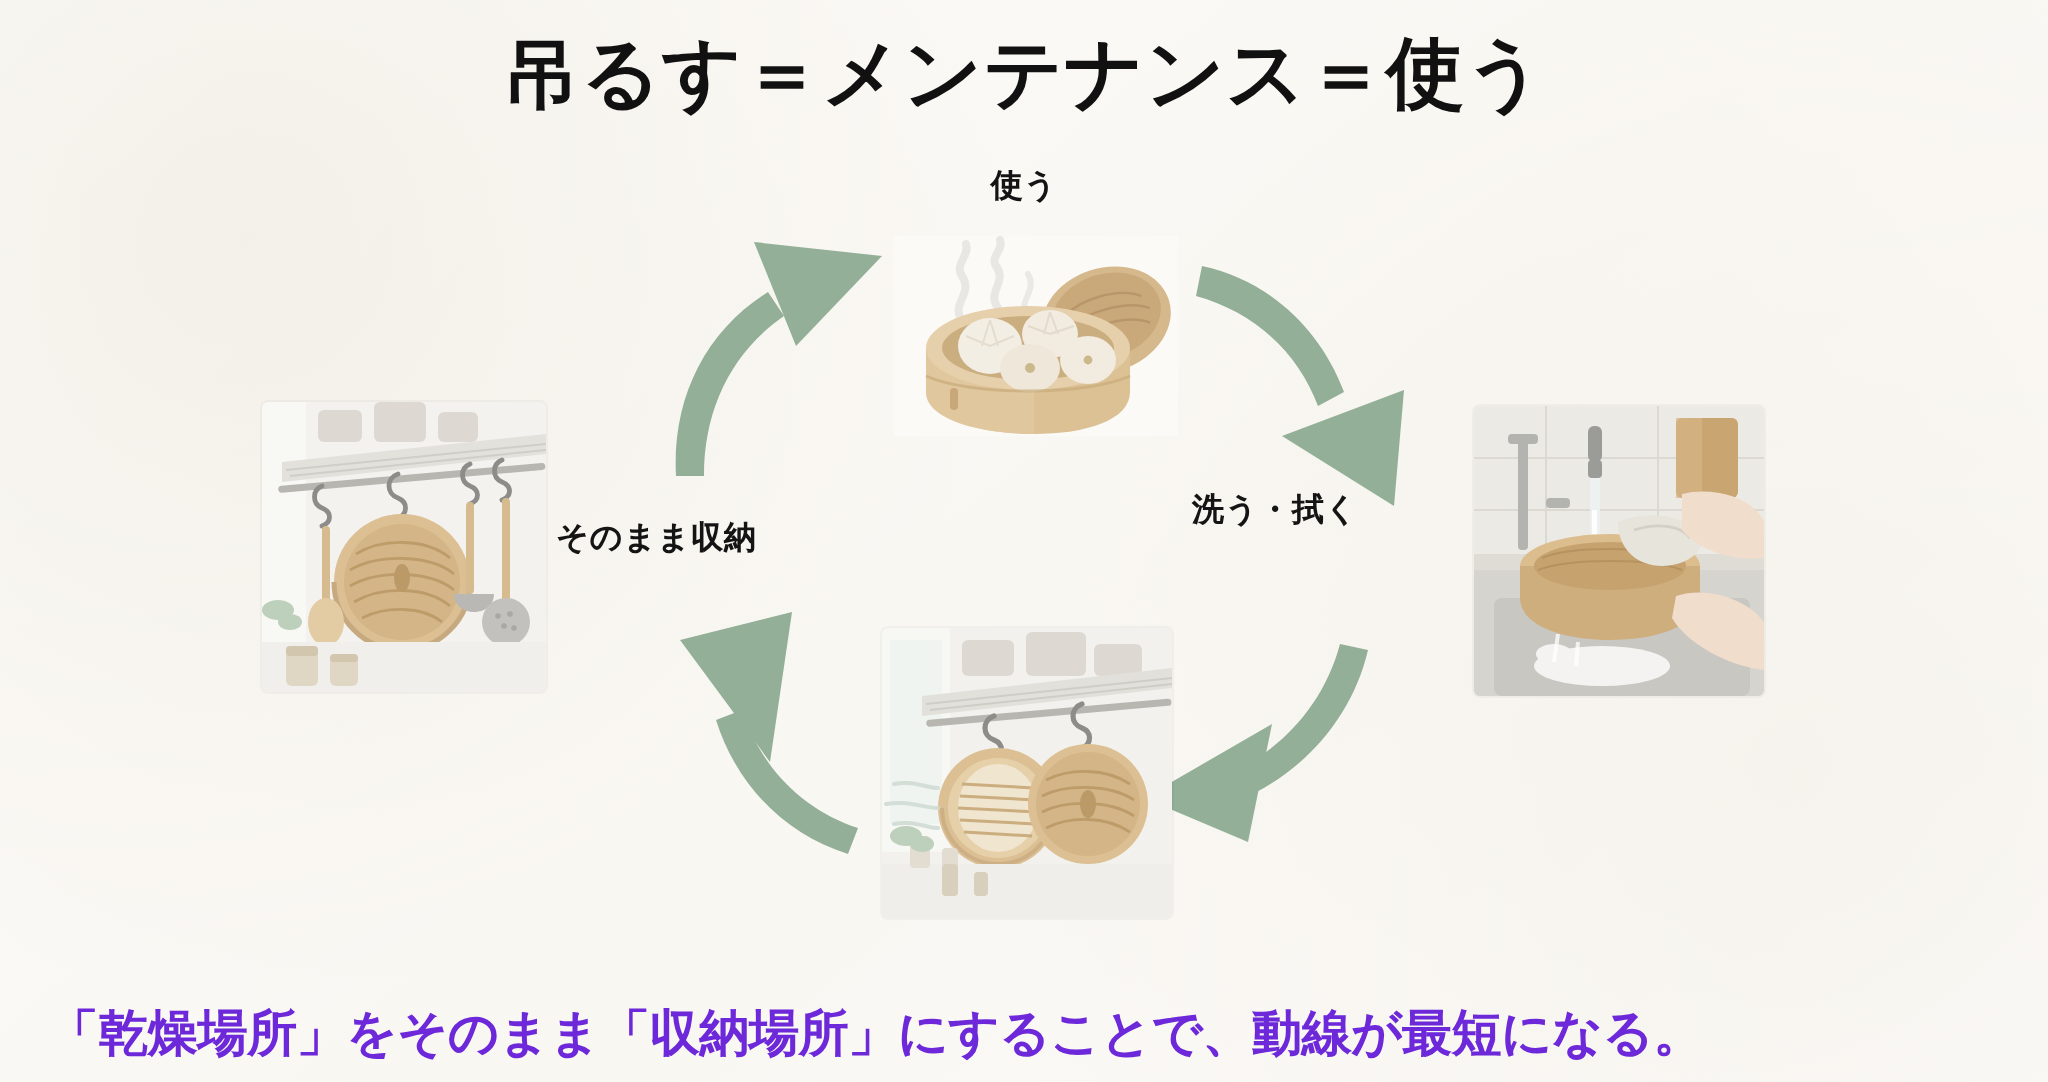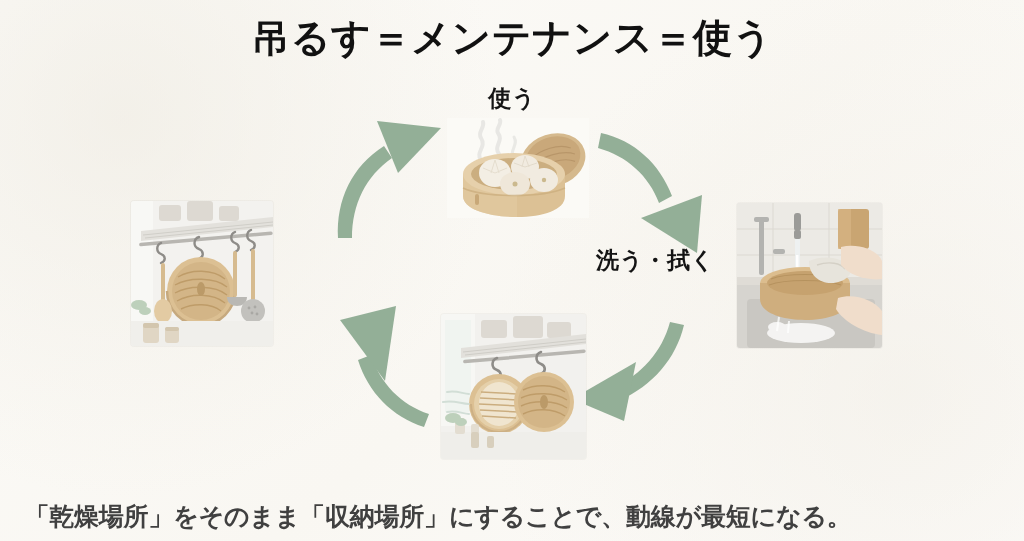--- a/index.html
+++ b/index.html
@@ -51,30 +51,30 @@
 
   
   .caption {
     position: absolute;
     bottom: 8px;
     left: 0;
     width: 876px;
     text-align: center;
     font-size: 25px;
     font-weight: bold;
-    color: #404040;
+    color: #6d28d9;
     letter-spacing: -0.2px;
     white-space: nowrap;
     font-family: Liberation Serif, serif;
   }
 
   
   .stage-label {
     position: absolute;
-    font-size: 23px;
+    font-size: 16px;
     font-weight: bold;
     color: #141414;
     white-space: nowrap;
     letter-spacing: 0.5px;
   }
   .label-use    { top: 83px;  left: 0; width: 1024px; text-align: center; }
   .label-wash   { top: 245px; left: 596px; }
   .label-hang   { top: 463px; left: 0; width: 1024px; text-align: center; }
   .label-store  { top: 259px; left: 278px; }
 
@@ -337,20 +337,21 @@
         <rect x="46" y="122" width="7" height="12" rx="2"></rect>
       </g>
 
       <g fill="#bdd0bb">
         <ellipse cx="12" cy="104" rx="8" ry="5"></ellipse>
         <ellipse cx="20" cy="108" rx="6" ry="4"></ellipse>
       </g>
     </svg>
   </div>
 
+  <div class="stage-label label-store">そのまま収納</div>
 
   <div class="photo photo-store framed">
     <svg viewBox="0 0 142 145" xmlns="http://www.w3.org/2000/svg">
       <rect width="142" height="145" fill="#f3f2ef"></rect>
 
       <rect x="0" y="0" width="22" height="120" fill="#f8f8f5"></rect>
 
       <g fill="#ddd9d2">
         <rect x="28" y="4" width="22" height="16" rx="3"></rect>
         <rect x="56" y="0" width="26" height="20" rx="3"></rect>

